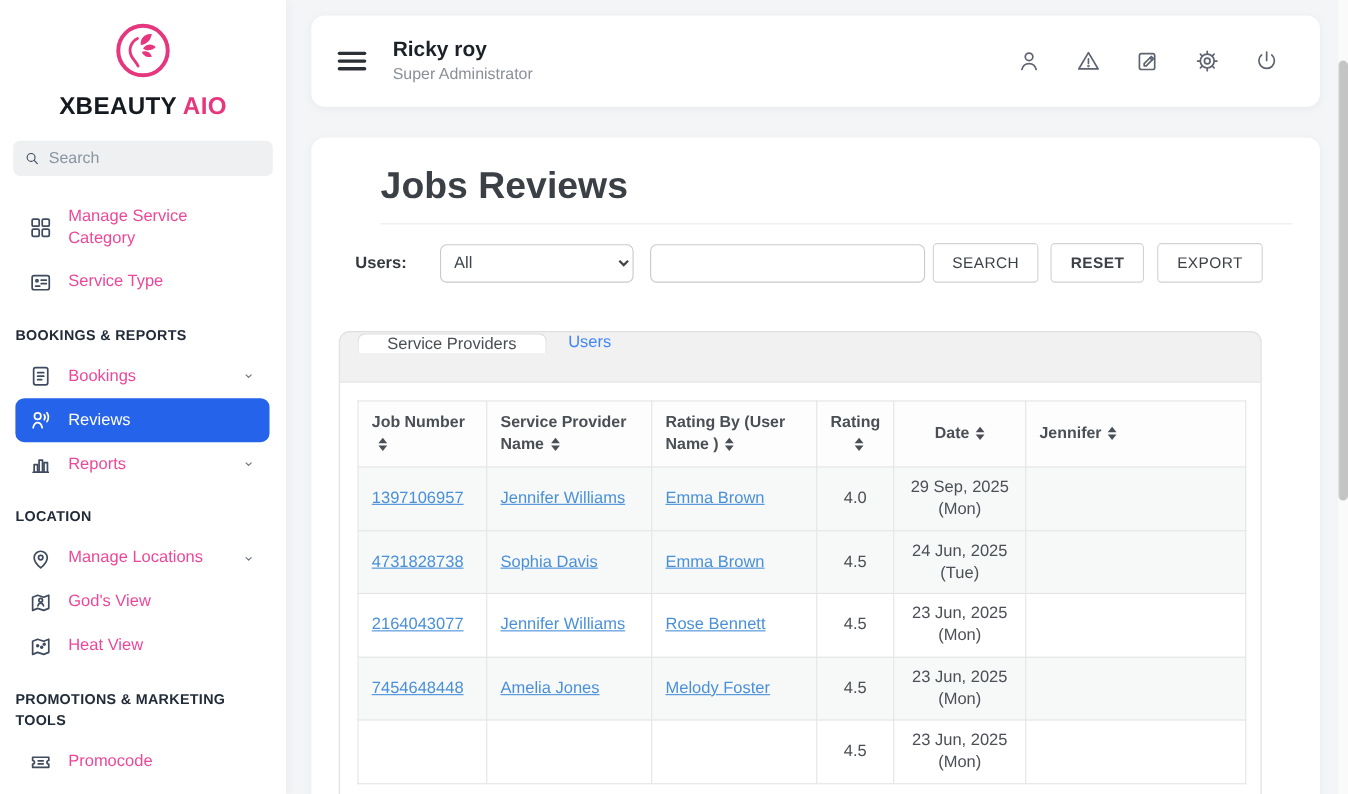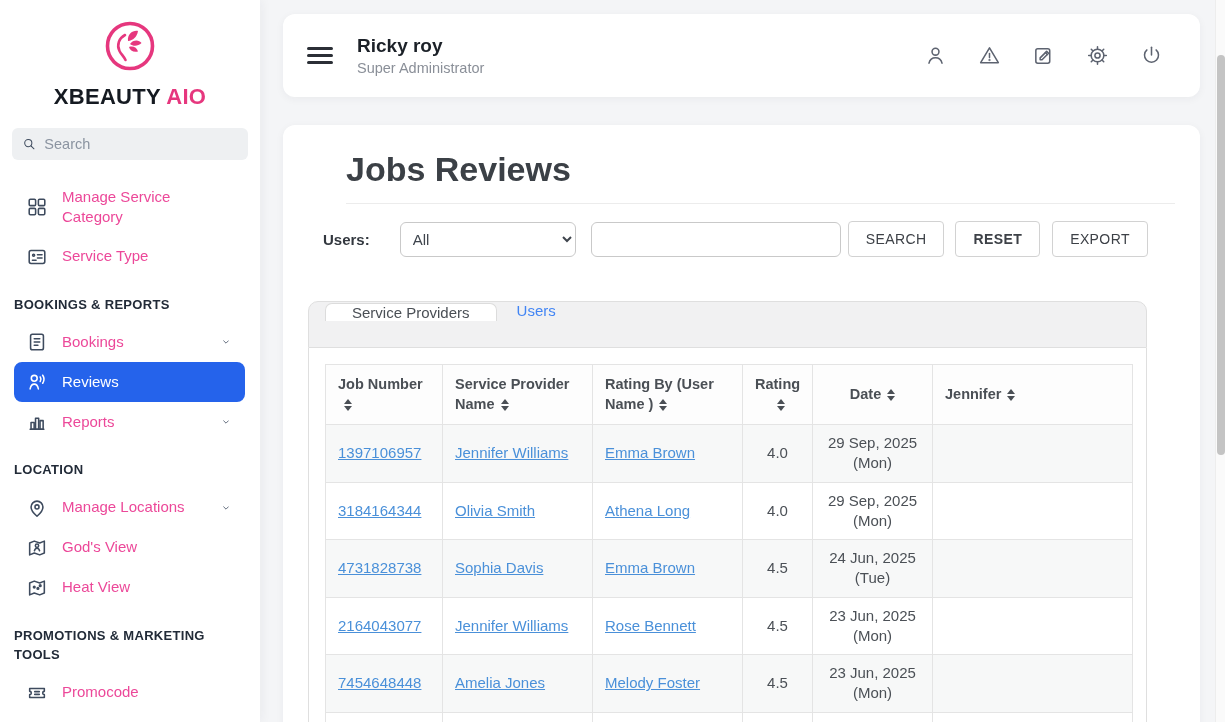--- a/index.html
+++ b/index.html
@@ -358,28 +358,20 @@
           </thead>
           <tbody>
             <tr class="odd">
               <td><a href="#">1397106957</a></td>
               <td><a href="#">Jennifer Williams</a></td>
               <td><a href="#">Emma Brown</a></td>
               <td class="td-c">4.0</td>
               <td class="td-c">29 Sep, 2025 (Mon)</td>
               <td></td>
             </tr>
-            <tr>
-              <td><a href="#">3184164344</a></td>
-              <td><a href="#">Olivia Smith</a></td>
-              <td><a href="#">Athena Long</a></td>
-              <td class="td-c">4.0</td>
-              <td class="td-c">29 Sep, 2025 (Mon)</td>
-              <td></td>
-            </tr>
             <tr class="odd">
               <td><a href="#">4731828738</a></td>
               <td><a href="#">Sophia Davis</a></td>
               <td><a href="#">Emma Brown</a></td>
               <td class="td-c">4.5</td>
               <td class="td-c">24 Jun, 2025 (Tue)</td>
               <td></td>
             </tr>
             <tr>
               <td><a href="#">2164043077</a></td>

